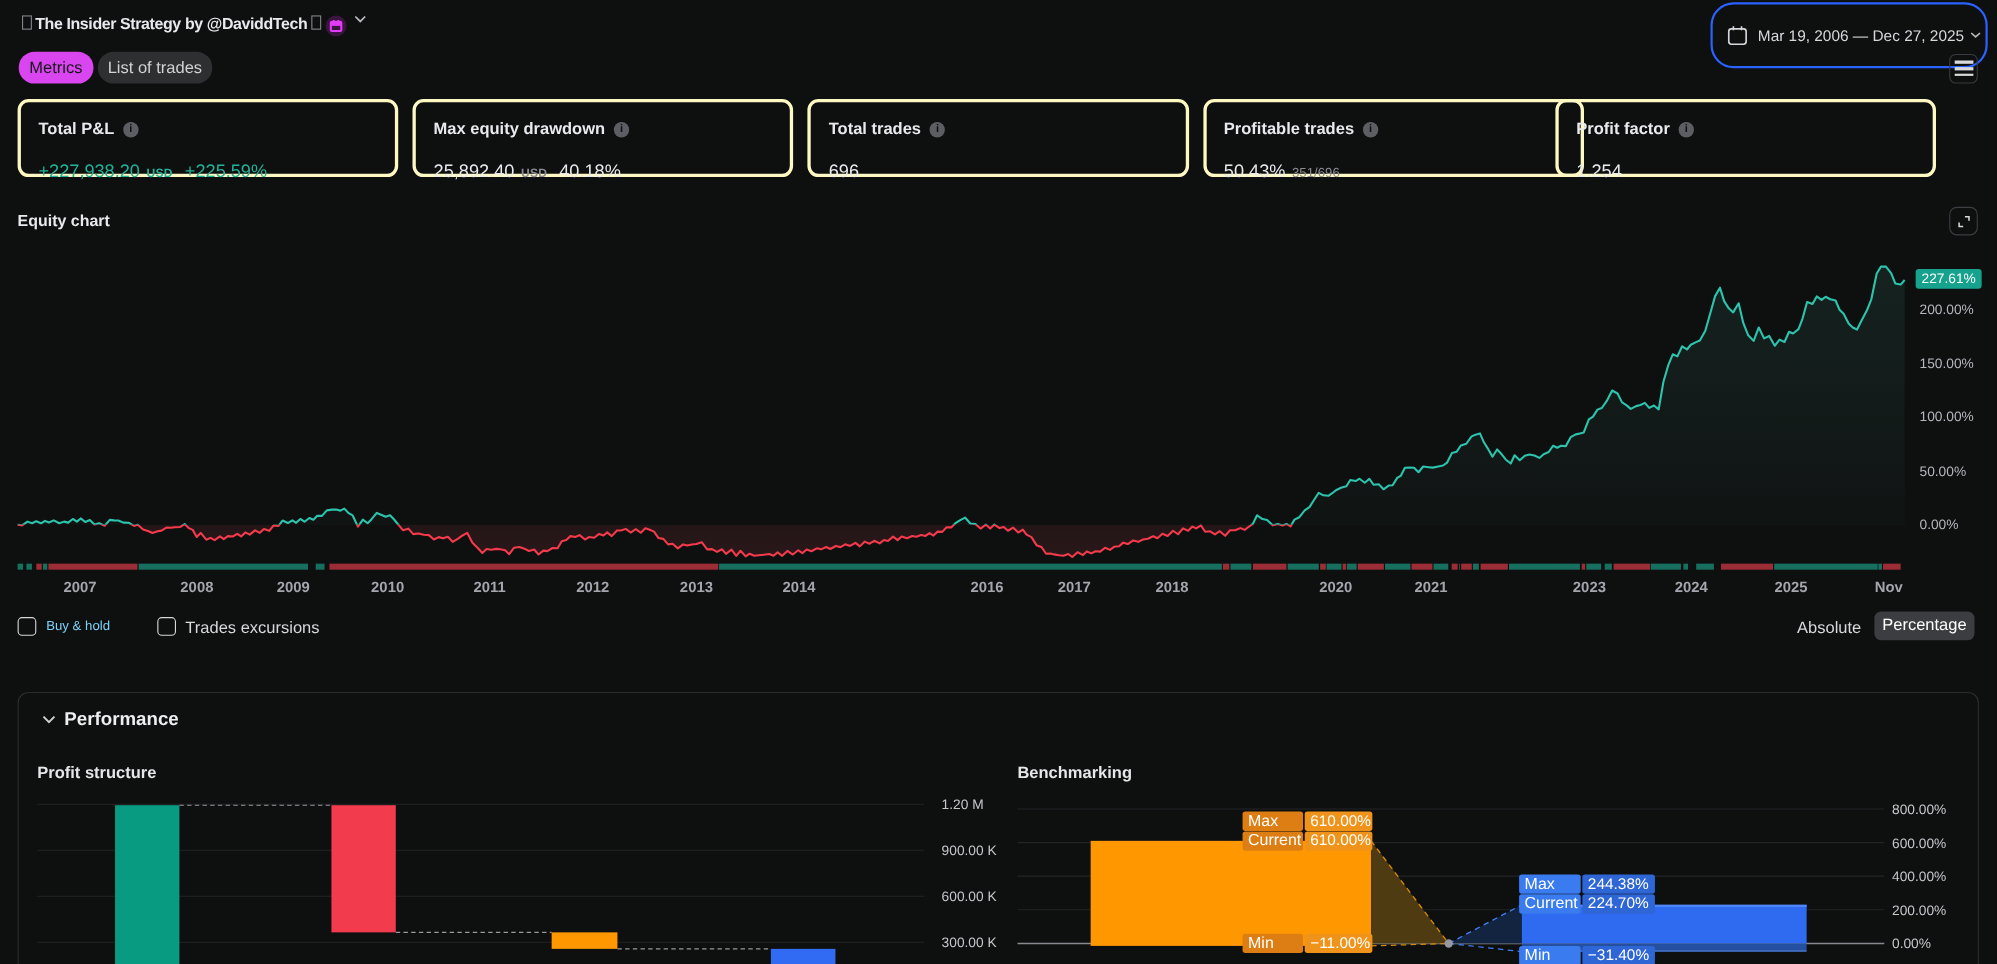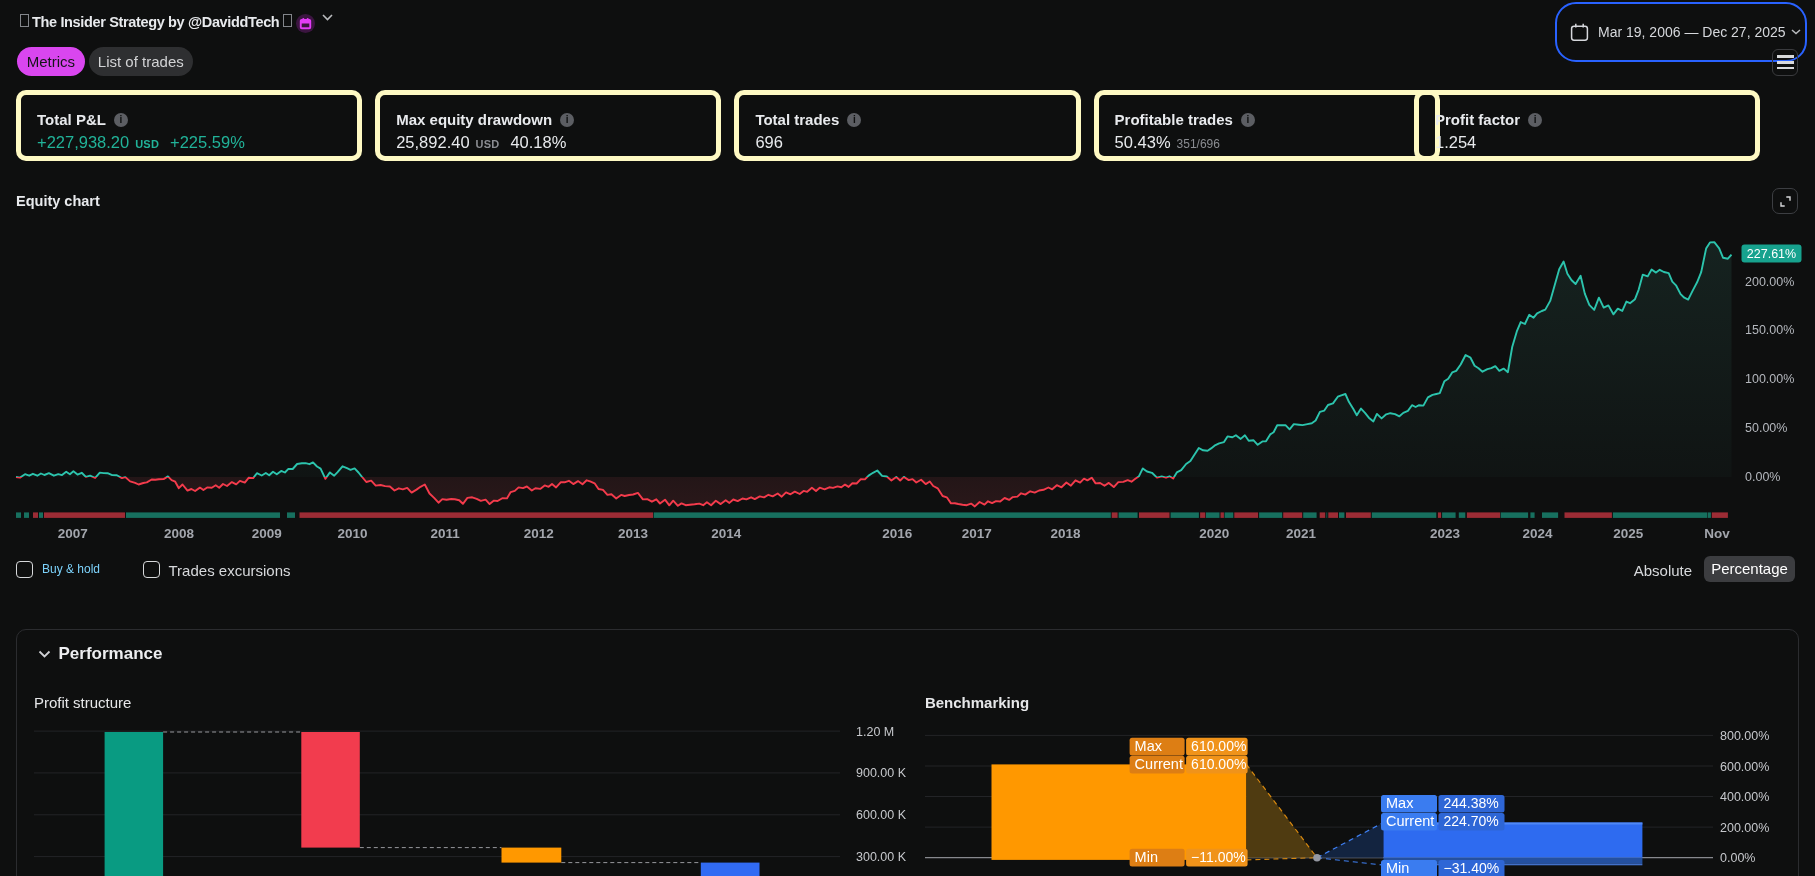--- a/index.html
+++ b/index.html
@@ -1,19 +1,19 @@
 <!DOCTYPE html>
 <html><head><meta charset="utf-8"><style>
 *{margin:0;padding:0;box-sizing:border-box}
 html,body{width:1815px;height:876px;overflow:hidden;background:#0e0f0f;font-family:"Liberation Sans",sans-serif}
 .abs{position:absolute}
 .tofu{display:inline-block;width:9px;height:13px;border:1px solid #83868b;margin:0 3px;vertical-align:-1px}
-.card{position:absolute;top:90px;height:70.5px;border:5px solid #fef9c3;border-radius:10px;padding:16px 16px}
+.card{position:absolute;top:90px;height:70.5px;border:3px solid #fef9c3;border-radius:10px;padding:16px 16px}
 .ct{font-size:15px;font-weight:bold;color:#e8eaed;display:flex;align-items:center;gap:8px}
-.cv{margin-top:5px;font-size:16.5px;color:#e8eaed;display:flex;align-items:baseline;gap:6px}
+.cv{margin-top:21px;font-size:16.5px;color:#e8eaed;display:flex;align-items:baseline;gap:6px}
 .info{width:14px;height:14px;border-radius:50%;background:#5c5e63;color:#0e0f0f;font-size:10px;font-weight:bold;display:inline-flex;align-items:center;justify-content:center}
 .usd{font-size:11px;font-weight:bold;letter-spacing:.2px}
 </style></head>
 <body>
 
 <div class="abs" style="left:17px;top:14px;font-size:14.5px;letter-spacing:-0.35px;font-weight:bold;color:#e8eaed;display:flex;">
 <span class="tofu" style="margin-right:3px"></span>
     <span>The Insider Strategy by @DaviddTech</span>
     <span class="tofu" style="margin-left:4px;margin-right:4px"></span>
 <span style="display:inline-flex;width:19px;height:19px;border-radius:50%;background:#3b1540;align-items:center;justify-content:center;margin-right:7px">
@@ -188,21 +188,21 @@
 <div class="abs" style="left:143px;top:561px;width:17px;height:17px;border:1.7px solid #d7d9db;border-radius:4px"></div>
 <div class="abs" style="left:168.5px;top:561.5px;font-size:15px;color:#d7d9dc">Trades excursions</div>
 <div class="abs" style="left:1633.7px;top:561.5px;font-size:15px;color:#d7d9dc">Absolute</div>
 <div class="abs" style="left:1704px;top:555.6px;width:91px;height:26px;border-radius:6px;background:#3c3d40;color:#fff;font-weight:normal;font-size:15px;display:flex;align-items:center;justify-content:center">Percentage</div>
 
 <div class="abs" style="left:16px;top:629px;width:1783px;height:260px;border:1px solid #2b2c2f;border-radius:10px"></div>
 <svg class="abs" width="13" height="8" viewBox="0 0 13 8" style="left:38px;top:650px">
     <path d="M1.5 1.5 L6.5 6.5 L11.5 1.5" stroke="#cfd1d4" stroke-width="1.8" fill="none"></path>
   </svg>
 <div class="abs" style="left:58.5px;top:644px;font-size:17px;font-weight:bold;color:#edeef0">Performance</div>
-<div class="abs" style="left:33.9px;top:693.5px;font-size:15px;font-weight:normal;color:#e6e7e9">Profit structure</div>
+<div class="abs" style="left:33.9px;top:693.5px;font-size:15px;font-weight:bold;color:#e6e7e9">Profit structure</div>
 <div class="abs" style="left:924.9px;top:693.5px;font-size:15px;font-weight:bold;color:#e6e7e9">Benchmarking</div>
 <svg width="1815" height="886" viewBox="0 0 1815 886" style="position:absolute;left:0;top:0">
 <line x1="34" y1="731.1" x2="840" y2="731.1" stroke="#232427" stroke-width="1"></line>
     <text x="856" y="735.6" font-size="12.5" fill="#c6c8cc">1.20 M</text>
     <line x1="34" y1="772.9" x2="840" y2="772.9" stroke="#232427" stroke-width="1"></line>
     <text x="856" y="777.4" font-size="12.5" fill="#c6c8cc">900.00 K</text>
     <line x1="34" y1="814.8" x2="840" y2="814.8" stroke="#232427" stroke-width="1"></line>
     <text x="856" y="819.3" font-size="12.5" fill="#c6c8cc">600.00 K</text>
     <line x1="34" y1="856.6" x2="840" y2="856.6" stroke="#232427" stroke-width="1"></line>
     <text x="856" y="861.1" font-size="12.5" fill="#c6c8cc">300.00 K</text>

